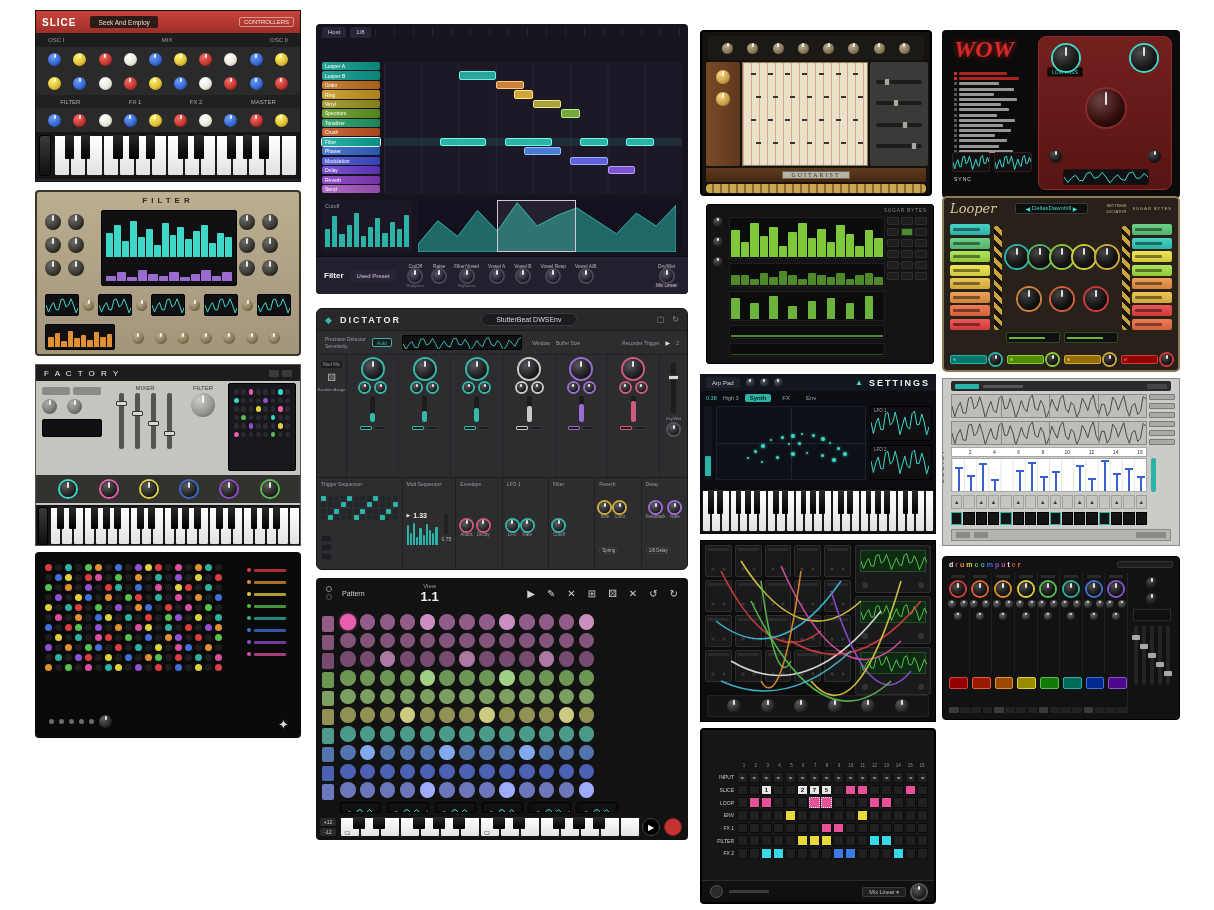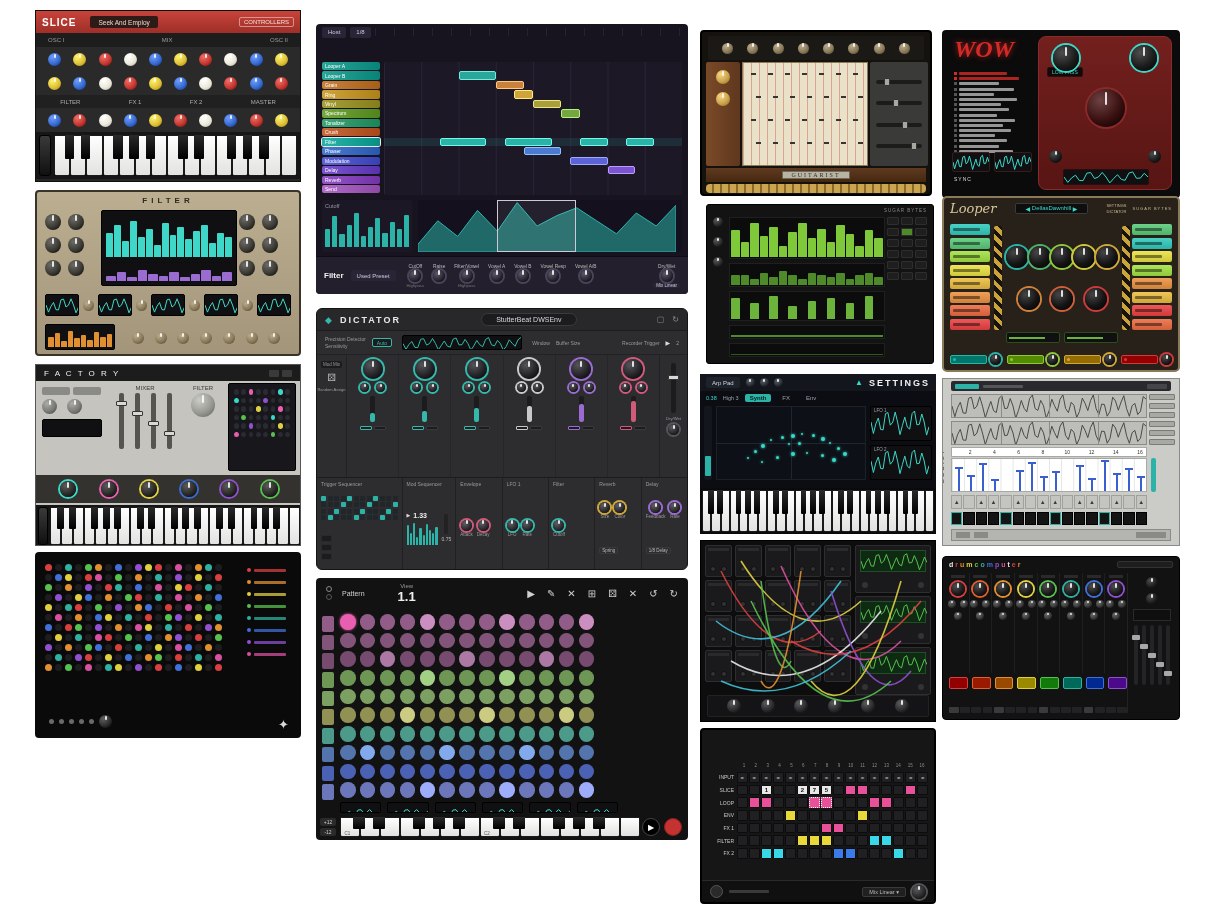--- a/index.html
+++ b/index.html
@@ -1110,21 +1110,21 @@
     </div>
 </div>
 
 <div class="card" id="ps">
   <div class="ps-head">
     <span style="display:flex;flex-direction:column;gap:2px">
       <span style="width:6px;height:6px;border:1px solid #888;border-radius:50%"></span>
       <span style="width:6px;height:6px;border:1px solid #555;border-radius:50%"></span>
     </span>
     <span style="font-size:7px;color:#cfcfcf">Pattern</span>
-    <span style="display:flex;flex-direction:column;align-items:center;margin-left:23px">
+    <span style="display:flex;flex-direction:column;align-items:center;margin-left:46px">
       <span class="ps-view">View</span>
       <span class="ps-val">1.1</span>
     </span>
     <span id="ps-icons" style="margin-left:auto;display:flex;gap:12px">
         <div style="font-size:10px;color:#cfcfcf;">▶</div>
         <div style="font-size:10px;color:#cfcfcf;">✎</div>
         <div style="font-size:10px;color:#cfcfcf;">✕</div>
         <div style="font-size:10px;color:#cfcfcf;">⊞</div>
         <div style="font-size:10px;color:#cfcfcf;">⚄</div>
         <div style="font-size:10px;color:#cfcfcf;">✕</div>

